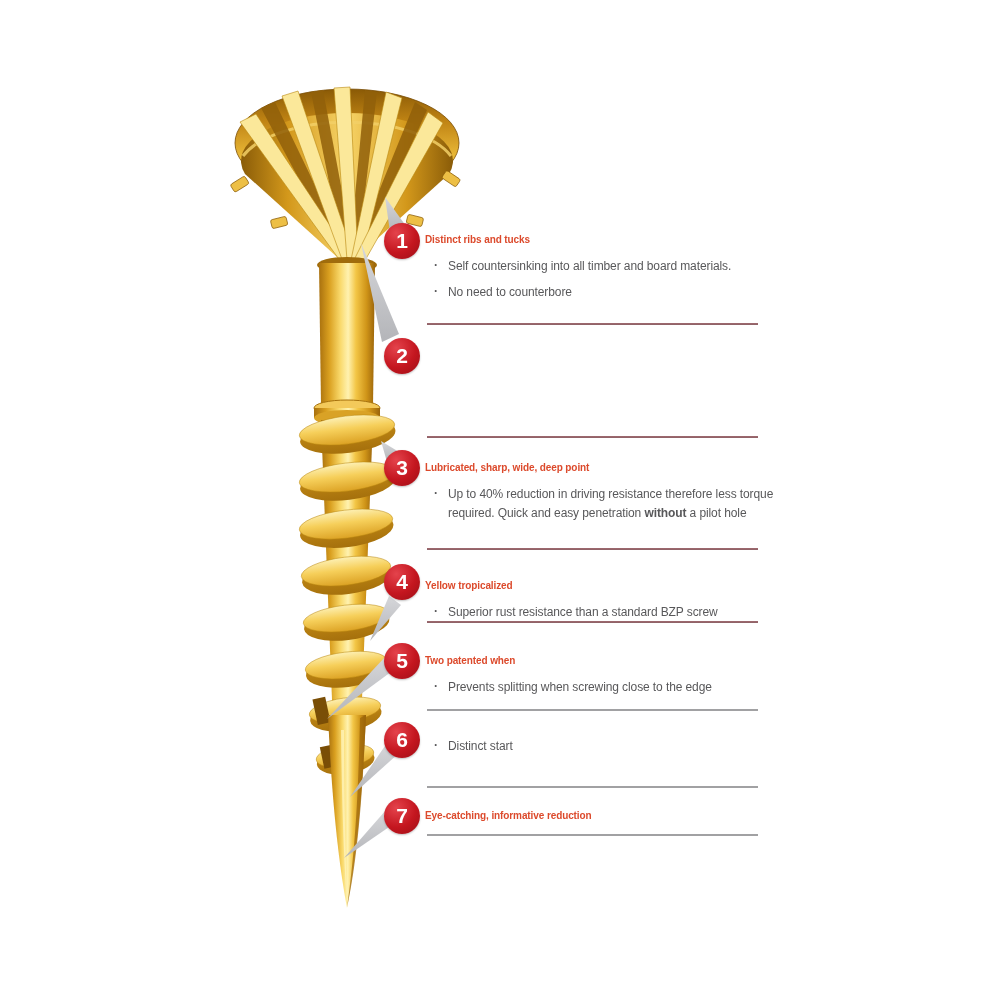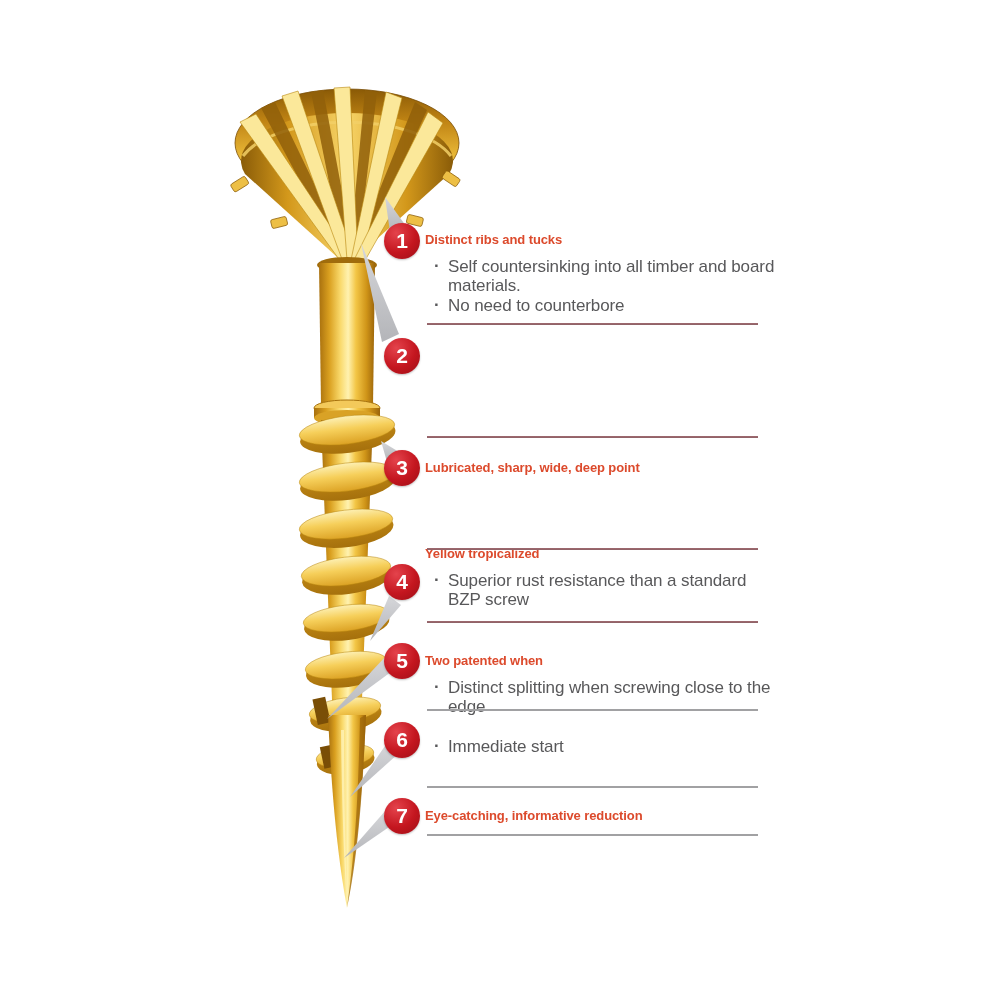--- a/index.html
+++ b/index.html
@@ -9,29 +9,29 @@
   }
   .screw-svg{position:absolute;left:215px;top:70px;width:260px;height:850px;}
   .badge{
     position:absolute;width:36px;height:36px;border-radius:50%;
     background:radial-gradient(circle at 34% 28%, #e4434c 0%, var(--badge_red) 55%, #9c0f17 100%);
     color:#fff;font-weight:bold;font-size:21px;line-height:36px;text-align:center;
     box-shadow:0 1px 2px rgba(0,0,0,.25);
   }
   .sec{position:absolute;left:425px;width:345px;}
   .sec h3{
-    margin:0;font-size:13px;font-weight:bold;color:var(--heading_red);
+    margin:0;font-size:10px;font-weight:bold;color:var(--heading_red);
     line-height:20px;letter-spacing:-0.1px;
   }
   .sec ul{list-style:none;margin:7px 0 0 0;padding:0 0 0 23px;}
   .sec li{
-    position:relative;width:334px;font-size:17px;color:var(--body_gray);
+    position:relative;width:334px;font-size:12px;color:var(--body_gray);
     line-height:19px;letter-spacing:-0.1px;
   }
-  .sec li + li{margin-top:1px;}
+  .sec li + li{margin-top:7px;}
   .sec li::before{
     content:"\00b7";position:absolute;left:-14px;top:-1px;font-weight:bold;color:var(--body_gray);
   }
   .sec li b{font-weight:bold;}
   .divider{position:absolute;left:427px;width:331px;height:2px;}
   .divider.maroon{background:linear-gradient(to bottom,#a06a70,var(--divider_maroon));}
   .divider.gray{background:var(--divider_gray);}
 </style>
 </head>
 <body>
@@ -188,39 +188,42 @@
       <li><span>Self countersinking into all timber and board materials.</span></li>
       <li><span>No need to counterbore</span></li>
     </ul>
   </section>
 
   <section class="sec" style="top:346px">
   </section>
 
   <section class="sec" style="top:458px">
     <h3>Lubricated, sharp, wide, deep point</h3>
-  </section>
-
-  <section class="sec" style="top:544px">
+    <ul>
+      <li><span>Up to 40% reduction in driving resistance therefore less torque required. Quick and easy penetration </span><b>without</b><span> a pilot hole</span></li>
+    </ul>
+  </section>
+
+  <section class="sec" style="top:576px">
     <h3>Yellow tropicalized</h3>
     <ul>
       <li><span>Superior rust resistance than a standard BZP screw</span></li>
     </ul>
   </section>
 
   <section class="sec" style="top:651px">
     <h3>Two patented when</h3>
     <ul>
-      <li><span>Distinct splitting when screwing close to the edge</span></li>
+      <li><span>Prevents splitting when screwing close to the edge</span></li>
     </ul>
   </section>
 
   <section class="sec" style="top:730px">
     <ul>
-      <li><span>Immediate start</span></li>
+      <li><span>Distinct start</span></li>
     </ul>
   </section>
 
   <section class="sec" style="top:806px">
     <h3>Eye-catching, informative reduction</h3>
   </section>
 
   <div class="divider maroon" style="top:323px"></div>
   <div class="divider maroon" style="top:436px"></div>
   <div class="divider maroon" style="top:548px"></div>

